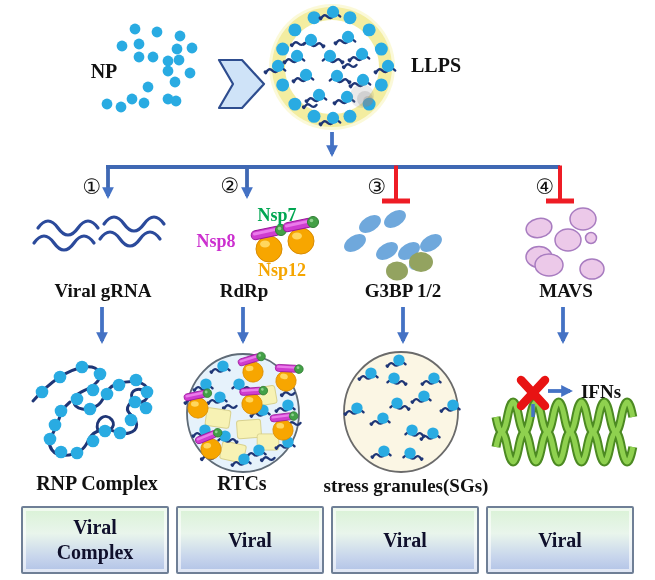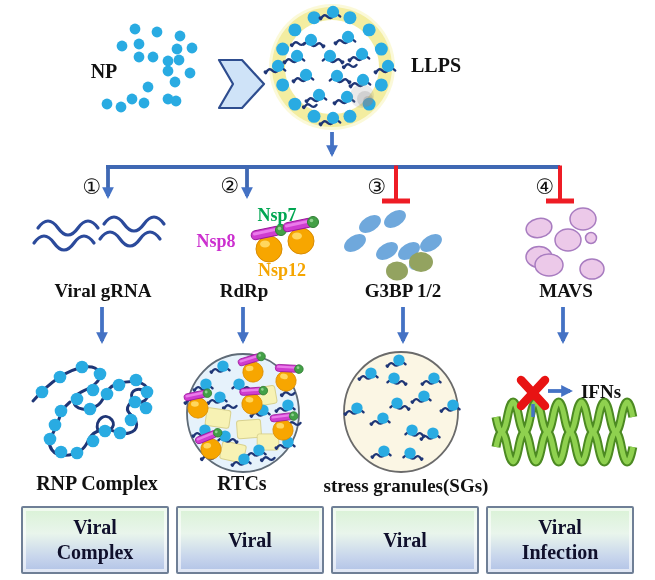--- a/index.html
+++ b/index.html
@@ -320,16 +320,15 @@
     <span>Complex</span>
   </div>
   <div class="outcome-box">
     <span>Viral</span>
   </div>
   <div class="outcome-box">
     <span>Viral</span>
   </div>
   <div class="outcome-box">
     <span>Viral</span>
-    <span>Infection</span>
   </div>
 </div>
 </div>
 
 </body></html>

